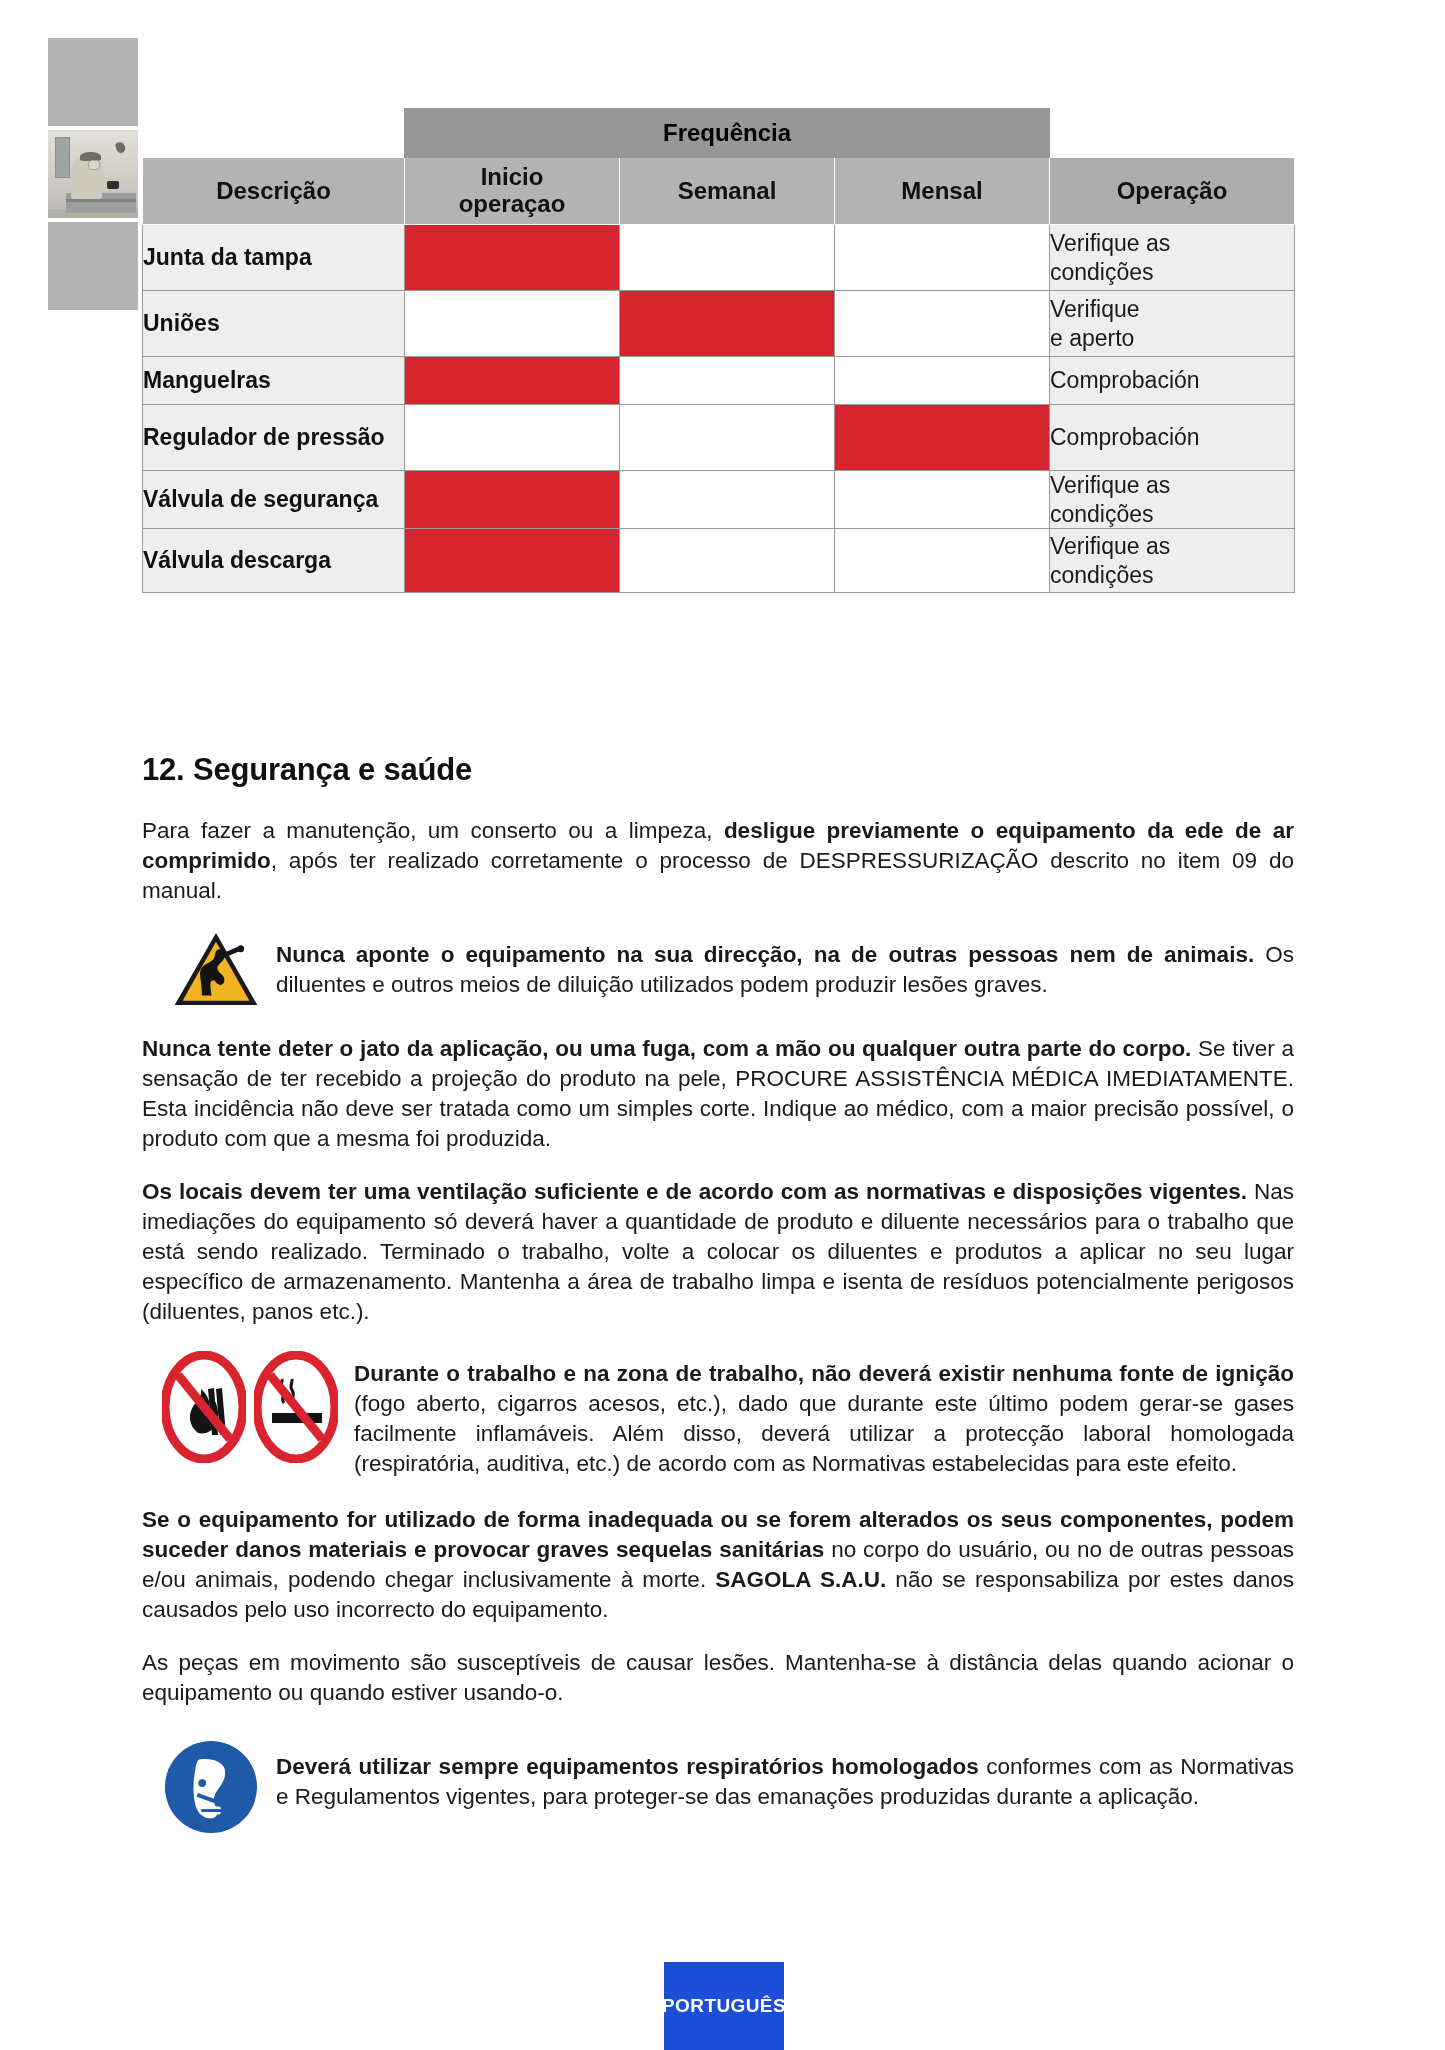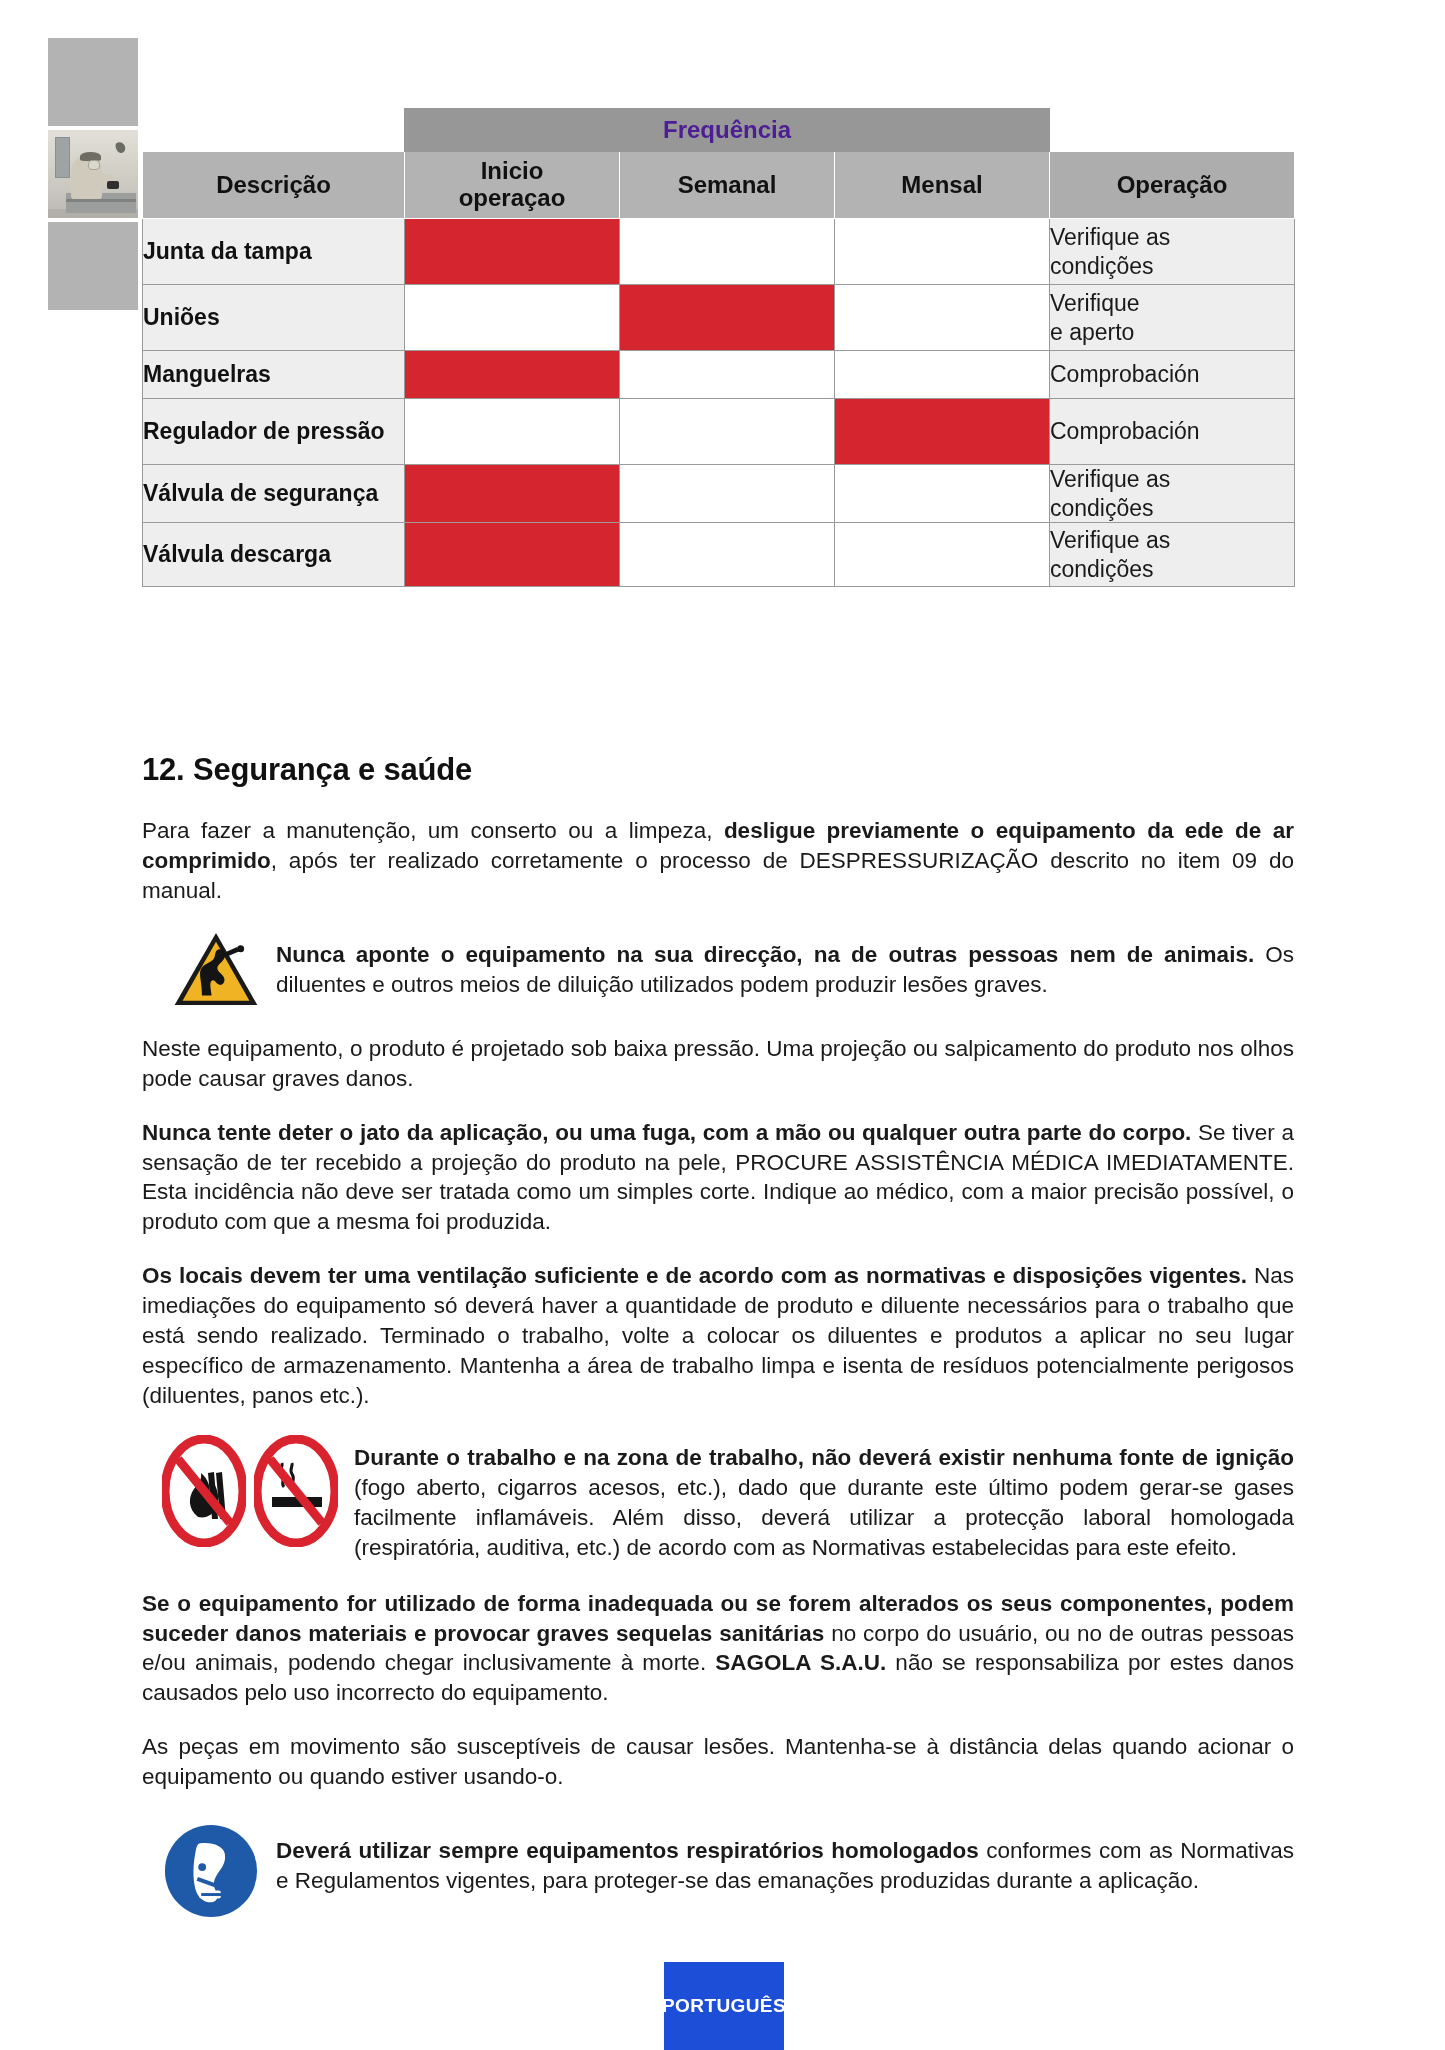--- a/index.html
+++ b/index.html
@@ -105,25 +105,25 @@
   table.maint td, table.maint th {
     border: 1px solid #9a9a9a;
     padding: 0;
   }
   .blank-cell {
     border: none !important;
     background: #ffffff;
   }
   .hdr-freq {
     background: #979797;
-    color: #4c1d95;
+    color: #000000;
     font-weight: bold;
     font-size: 24px;
     text-align: center;
-    height: 43px;
+    height: 49px;
     border: 1px solid #979797 !important;
   }
   .hdr-sub {
     background: #b3b3b3;
     color: #111111;
     font-weight: bold;
     font-size: 24px;
     text-align: center;
     height: 67px;
     line-height: 1.12;
@@ -366,21 +366,20 @@
           <path d="M50 3 L97 85 L3 85 Z" fill="#1a1a1a"></path>
           <path d="M50 13 L88 80 L12 80 Z" fill="#f0b323"></path>
           <path d="M34 74 C34 58 30 50 33 44 C36 38 44 37 47 33 C50 29 48 24 52 22 C57 20 61 25 60 30 C59 35 54 37 52 41 C50 46 55 48 58 52 C62 57 58 63 54 62 C50 61 49 56 46 57 C42 58 44 66 45 74 Z" fill="#141414"></path>
           <path d="M58 26 L74 19 L76 24 L60 31 Z" fill="#141414"></path>
           <circle cx="78" cy="21" r="4" fill="#141414"></circle>
         </svg>
       </div>
       <div class="ntext"><b>Nunca aponte o equipamento na sua direcção, na de outras pessoas nem de animais.</b><span> Os diluentes e outros meios de diluição utilizados podem produzir lesões graves.</span></div>
     </div>
 
-    <p class="para">Neste equipamento, o produto é projetado sob baixa pressão. Uma projeção ou salpicamento do produto nos olhos pode causar graves danos.</p>
 
     <p class="para"><b>Nunca tente deter o jato da aplicação, ou uma fuga, com a mão ou qualquer outra parte do corpo.</b><span> Se tiver a sensação de ter recebido a projeção do produto na pele, PROCURE ASSISTÊNCIA MÉDICA IMEDIATAMENTE. Esta incidência não deve ser tratada como um simples corte. Indique ao médico, com a maior precisão possível, o produto com que a mesma foi produzida.</span></p>
 
     <p class="para"><b>Os locais devem ter uma ventilação suficiente e de acordo com as normativas e disposições vigentes.</b><span> Nas imediações do equipamento só deverá haver a quantidade de produto e diluente necessários para o trabalho que está sendo realizado. Terminado o trabalho, volte a colocar os diluentes e produtos a aplicar no seu lugar específico de armazenamento. Mantenha a área de trabalho limpa e isenta de resíduos potencialmente perigosos (diluentes, panos etc.).</span></p>
 
     <div class="notice ban">
       <div class="icon-box ban-pair">
         <svg class="ban-icon" viewBox="0 0 84 112" xmlns="http://www.w3.org/2000/svg">
           <ellipse cx="42" cy="56" rx="39" ry="52" fill="#ffffff" stroke="#d9232e" stroke-width="9"></ellipse>
           <path d="M36 82 C26 74 26 62 32 54 C36 48 40 46 39 38 C46 44 49 52 47 59 C50 56 51 51 51 47 C56 54 58 64 54 73 C51 79 45 84 36 82 Z" fill="#141414"></path>

